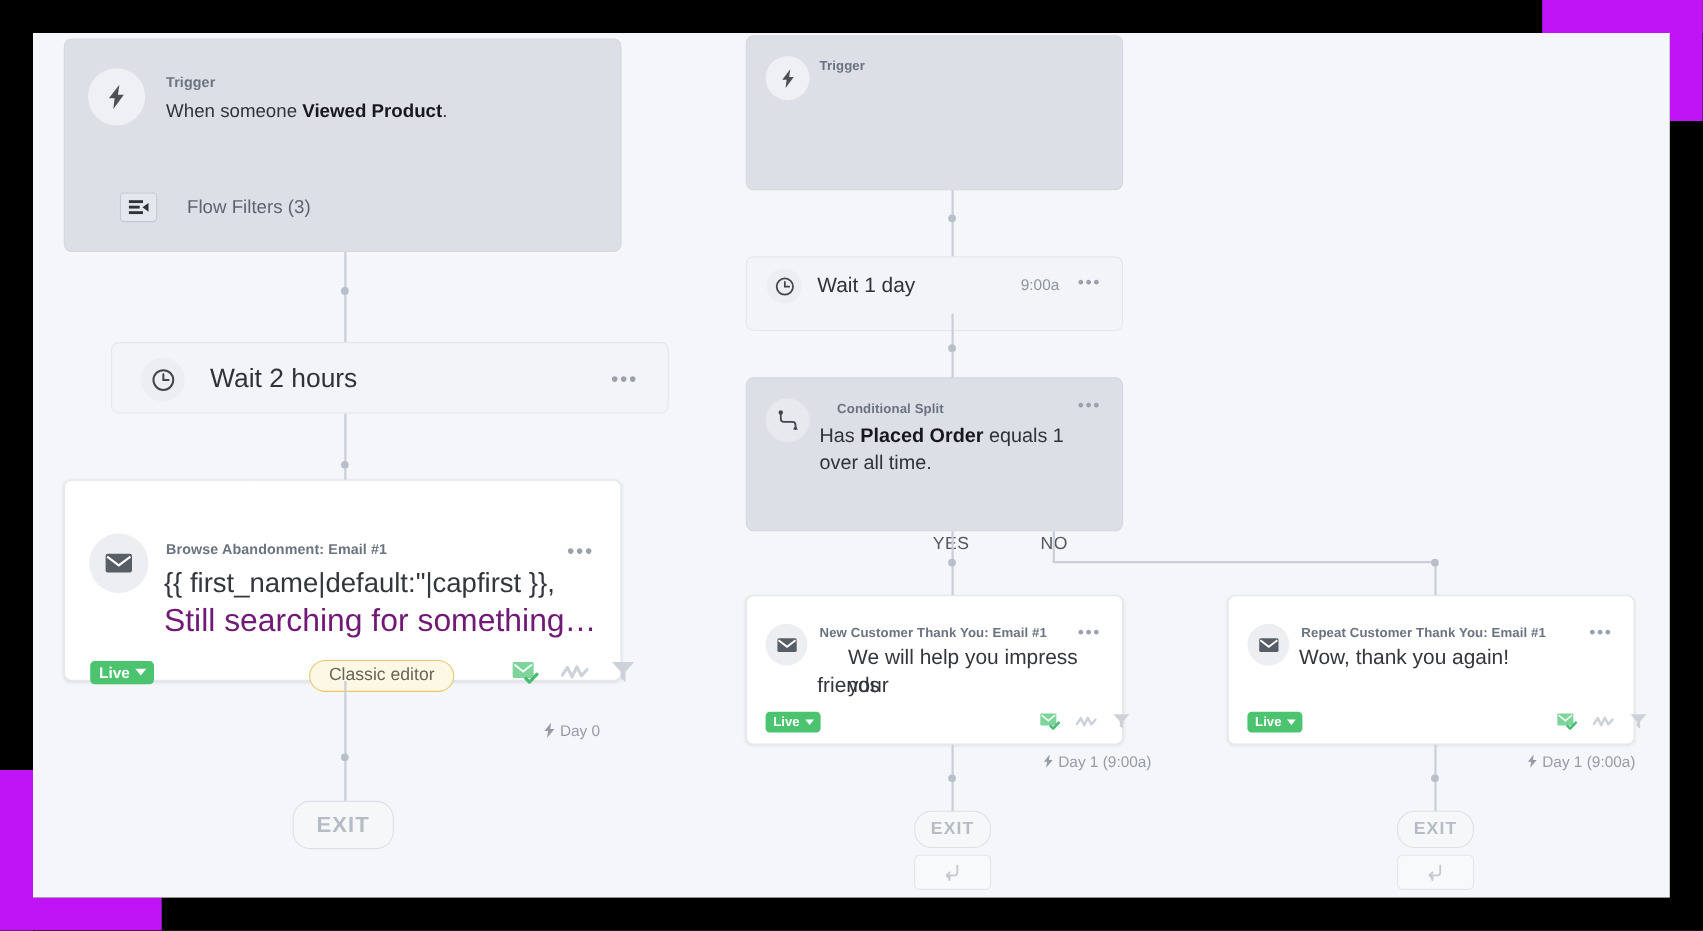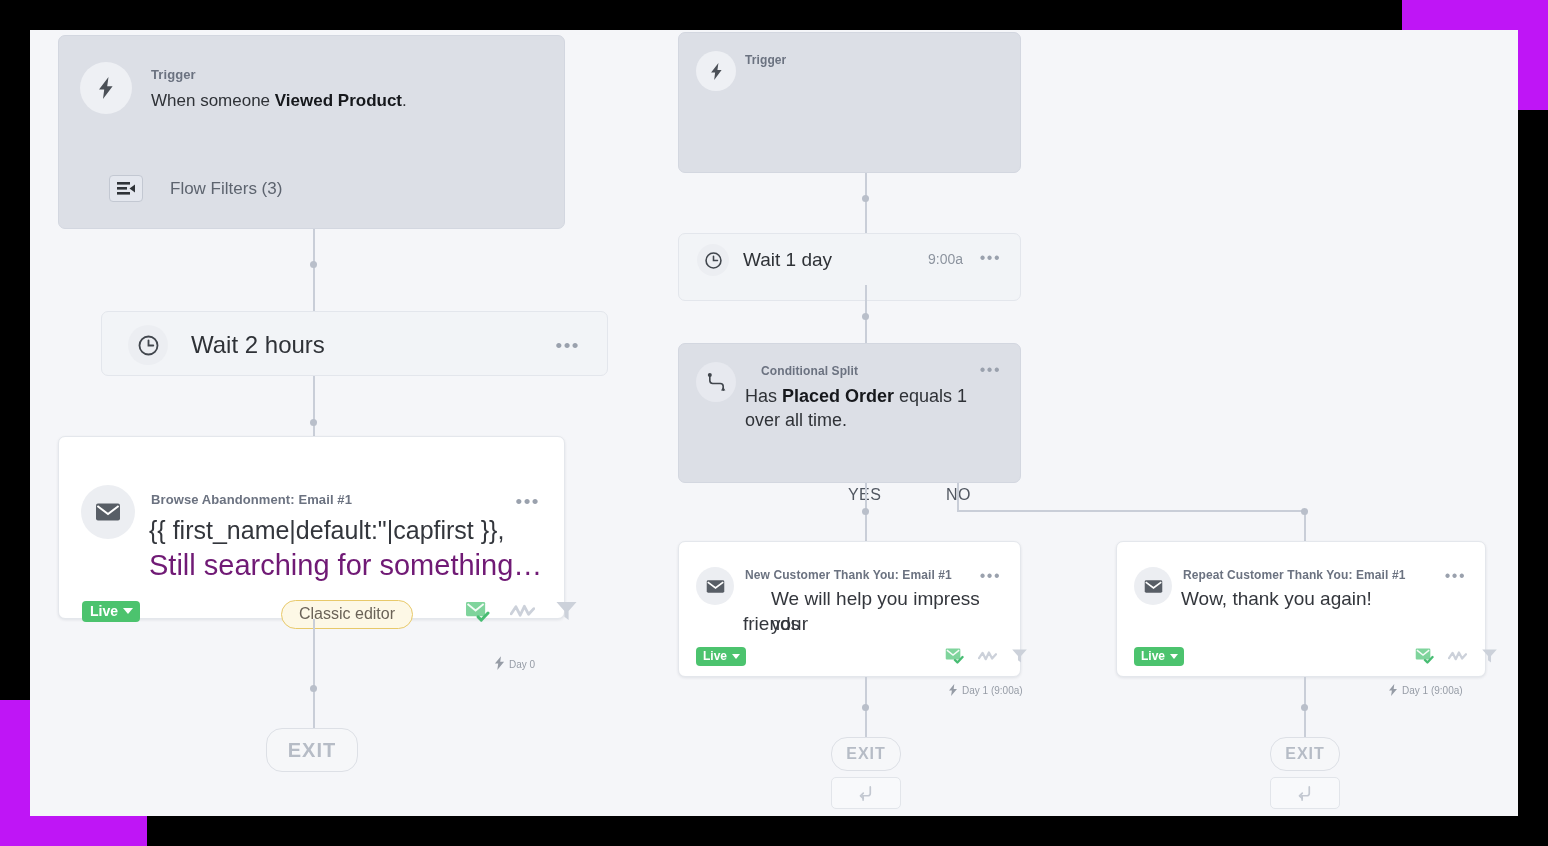--- a/index.html
+++ b/index.html
@@ -163,23 +163,23 @@
   .merge-btn {
     position: absolute;
     border: 1px solid #e2e5ea;
     background: #f8f9fb;
     border-radius: 5px;
     display: flex; align-items: center; justify-content: center;
     cursor: pointer;
   }
   .daytag {
     position: absolute;
-    font-size: 10px;
+    font-size: 14px;
     color: #969ca6;
-    display: flex; align-items: flex-end; gap: 4px;
+    display: flex; align-items: center; gap: 4px;
     white-space: nowrap;
   }
 </style>
 </head>
 <body>
 
 <div id="root">
 
   <div class="chrome chrome-top-right"></div>
   <div class="chrome chrome-right"></div>

